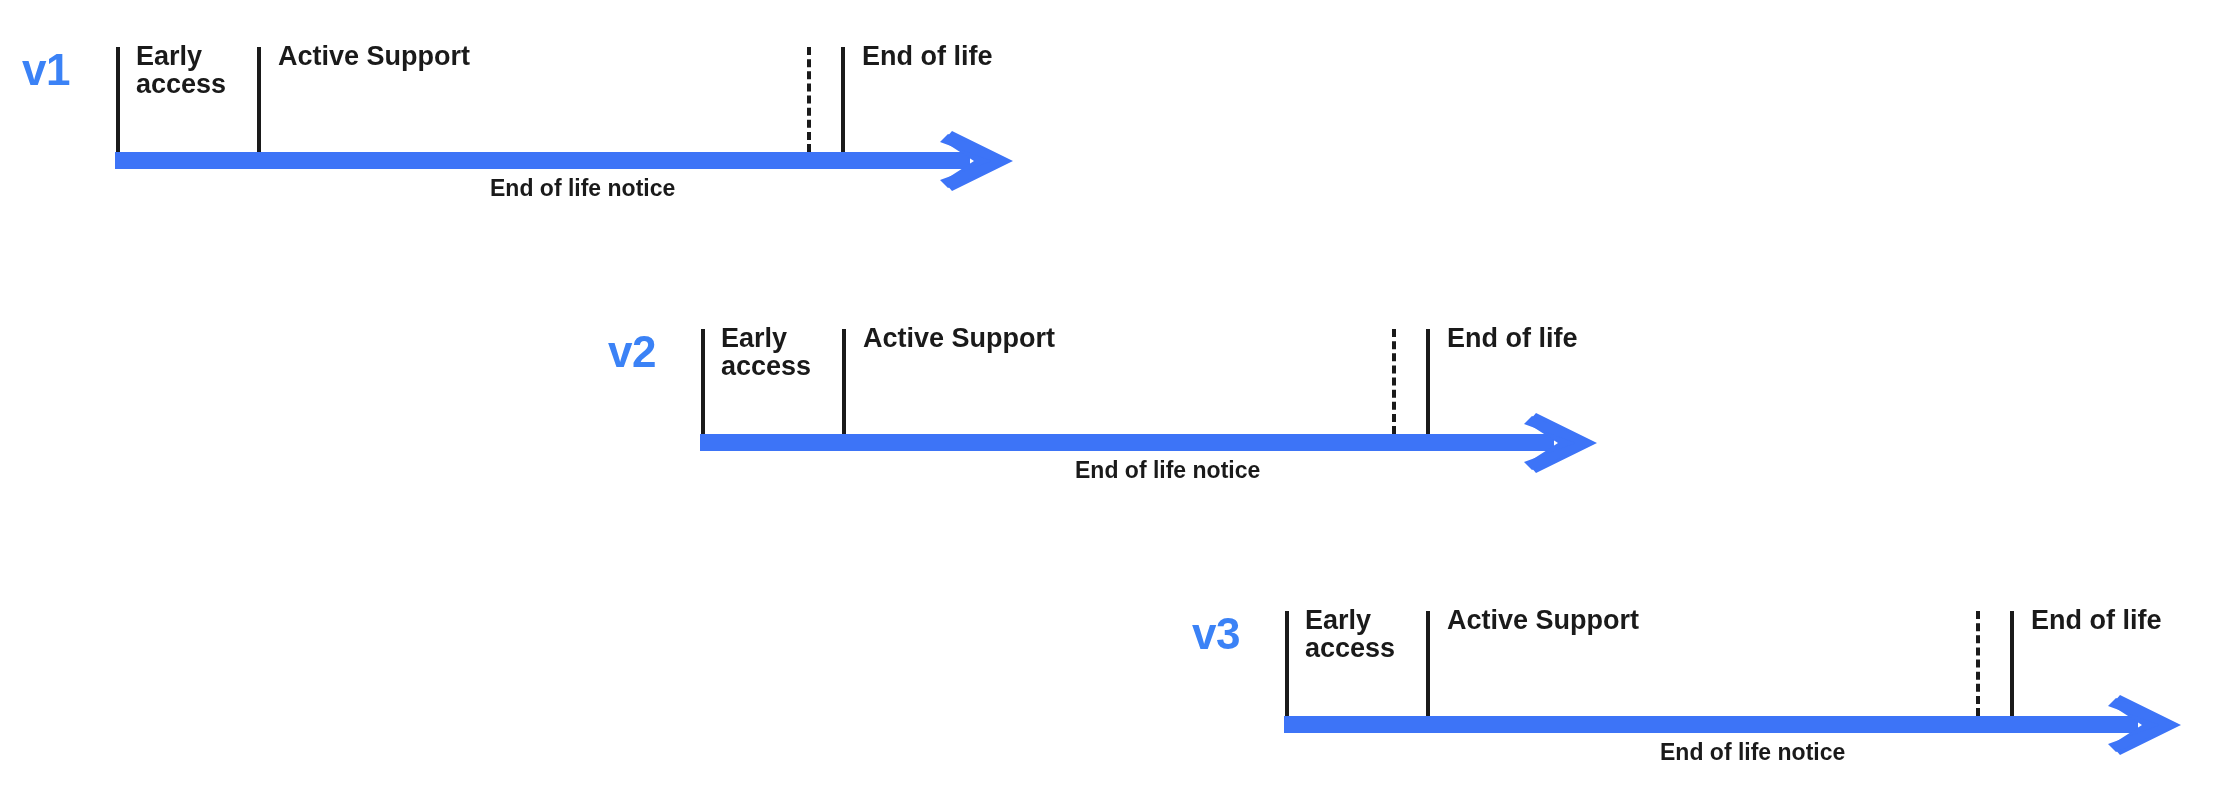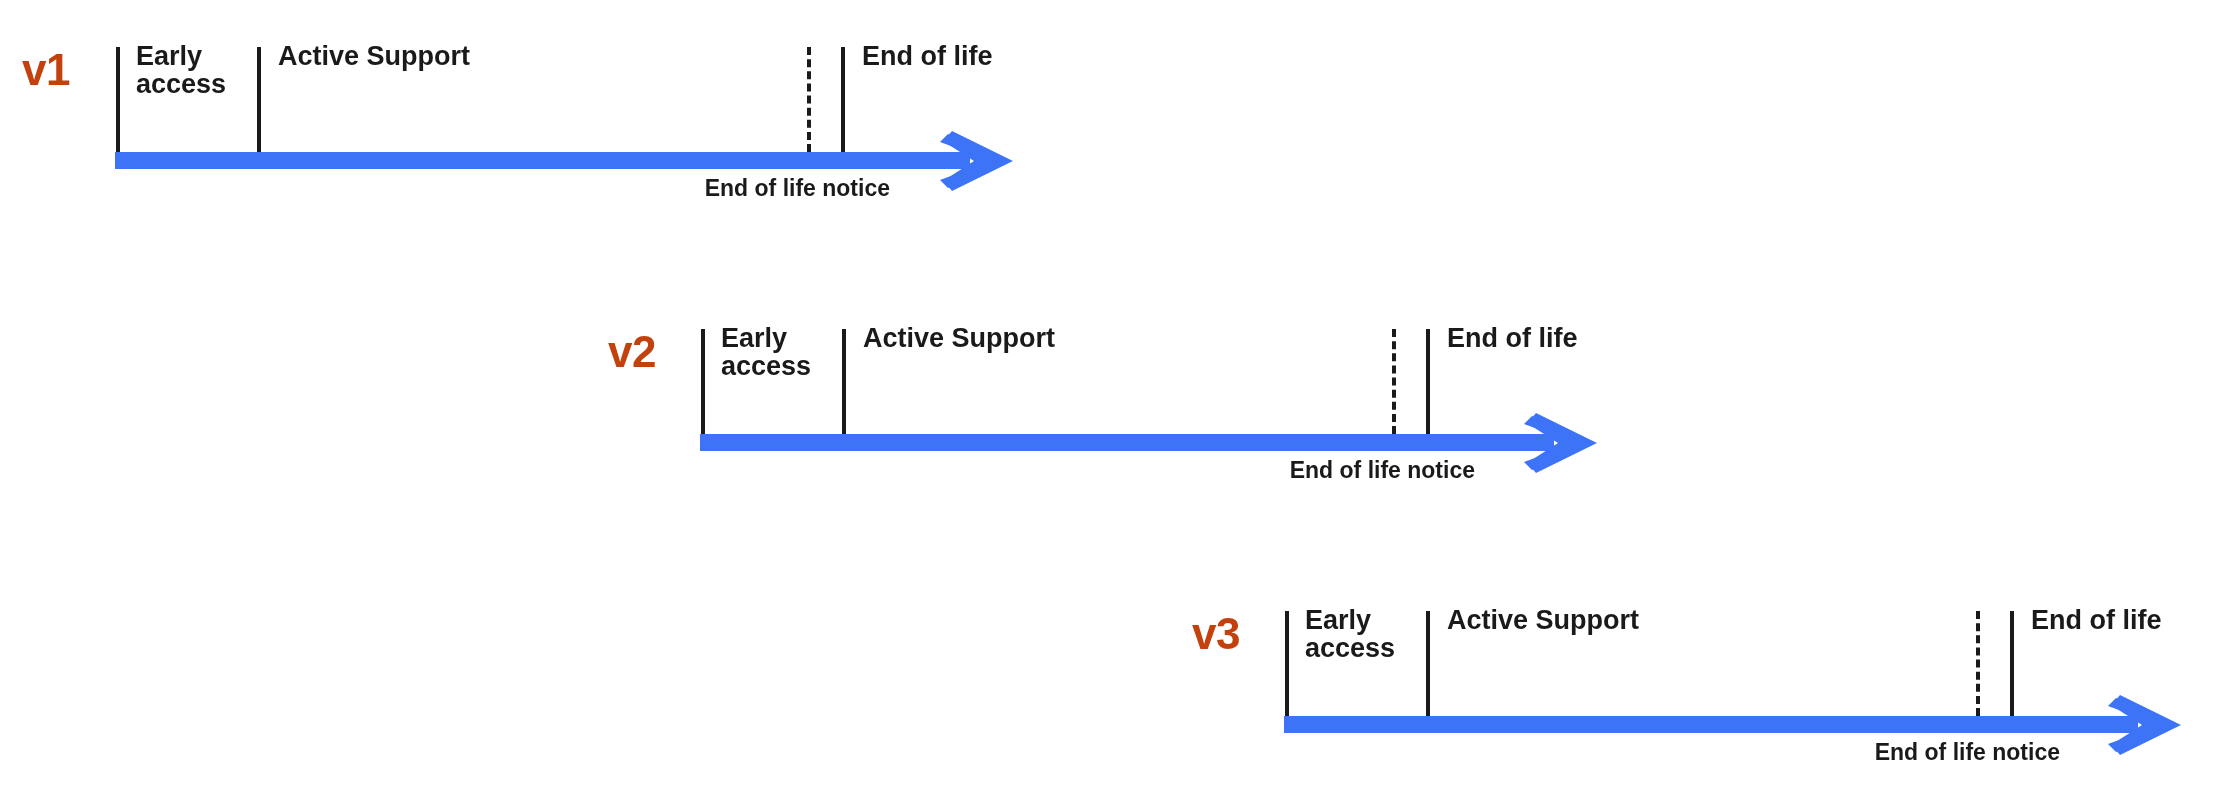--- a/index.html
+++ b/index.html
@@ -24,21 +24,21 @@
     left: 0;
     top: 0;
     width: 2228px;
     height: 230px;
   }
 
   .version-label {
     position: absolute;
     font-size: 44px;
     font-weight: 700;
-    color: #c2410c;
+    color: #3b82f6;
     letter-spacing: -0.5px;
     line-height: 1;
     white-space: nowrap;
   }
 
   .divider {
     position: absolute;
     width: 4px;
     background: #1a1a1a;
   }
@@ -68,21 +68,21 @@
     overflow: visible;
   }
 
   .notice-label {
     position: absolute;
     font-size: 23px;
     font-weight: 700;
     color: #1a1a1a;
     line-height: 1;
     white-space: nowrap;
-    text-align: right;
+    text-align: left;
   }
 </style>
 </head>
 <body>
 
 <div id="canvas" style="background: rgb(255, 255, 255);">
     <div class="timeline-row" style="top: 0px; height: 812px;">
       <div class="version-label" style="left: 22px; top: 48px;">v1</div>
       <div class="divider" style="left: 116px; top: 47px; height: 105px; background: rgb(26, 26, 26);"></div>
       <div class="phase-label" style="left: 136px; top: 42px; color: rgb(26, 26, 26);">Early

